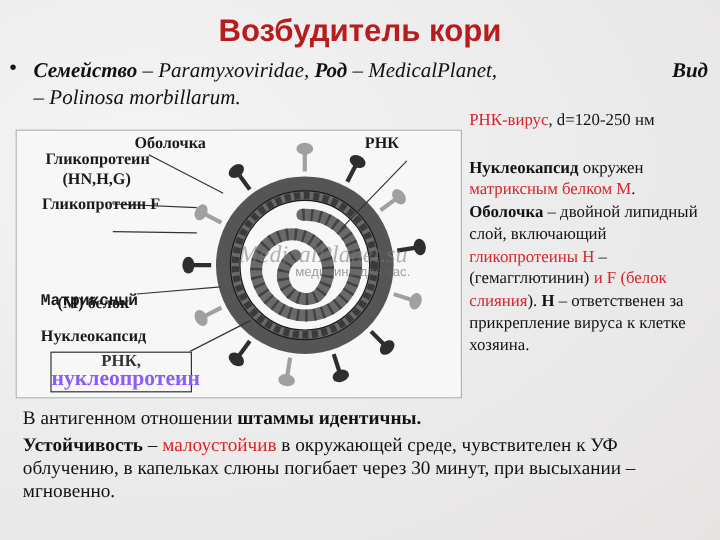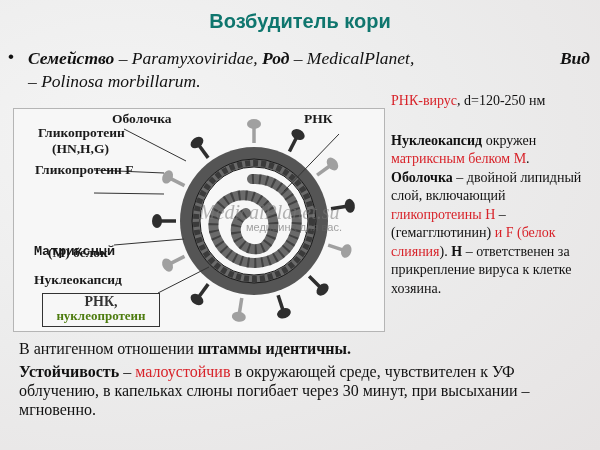--- a/index.html
+++ b/index.html
@@ -3,21 +3,21 @@
 <meta charset="utf-8">
 <style>
   html, body { margin: 0; padding: 0; }
   body {
     width: 600px; height: 450px; overflow: hidden; position: relative;
     background: radial-gradient(ellipse at 20% 30%, #f4f4f4 0%, #ececec 50%, #e6e3e3 100%);
     font-family: "Liberation Serif", serif; color: #111;
   }
   .title {
     position: absolute; left: 0; width: 600px; top: 10px; text-align: center;
-    font-family: "Liberation Sans", sans-serif; font-weight: bold; font-size: 20px; color: #0f766e;
+    font-family: "Liberation Sans", sans-serif; font-weight: bold; font-size: 26px; color: #b91c1c;
   }
   .bullet-line {
     position: absolute; left: 8px; top: 47px; width: 585px; font-size: 17.5px; line-height: 22px;
   }
   .bullet-dot { position: absolute; left: 0; top: -1px; font-family: "Liberation Sans", sans-serif; font-size: 17px; }
   .bl1 { position: absolute; left: 20px; top: 0; white-space: nowrap; }
   .bl1-right { position: absolute; right: 3px; top: 0; font-weight: bold; font-style: italic; }
   .bl2 { position: absolute; left: 20px; top: 23px; white-space: nowrap; font-style: italic; }
   .bi { font-weight: bold; font-style: italic; }
   .it { font-style: italic; }
@@ -28,21 +28,21 @@
     position: absolute; left: 13px; top: 108px; width: 370px; height: 222px;
     background: #f7f7f7; border: 1px solid #b5b5b5;
   }
   .diagram svg { position: absolute; left: 0; top: 0; }
   .dlabel { position: absolute; font-family: "Liberation Serif", serif; font-weight: bold; font-size: 13.5px; color: #1a1a1a; white-space: nowrap; line-height: 15px; }
   .rnk-box {
     position: absolute; left: 28px; top: 184px; width: 116px; height: 32px; border: 1.5px solid #333;
     text-align: center; background: #f7f7f7;
   }
   .rnk-box .l1 { font-weight: bold; font-size: 14px; line-height: 15px; color: #333; }
-  .rnk-box .l2 { font-weight: bold; font-size: 13px; line-height: 13px; color: #4d7c0f; }
+  .rnk-box .l2 { font-weight: bold; font-size: 18px; line-height: 13px; color: #8b5cf6; }
   .watermark1 { position: absolute; left: 185px; top: 92px; font-family: "Liberation Serif", serif; font-style: italic; font-size: 20px; color: rgba(120,120,120,0.55); white-space: nowrap; }
   .watermark2 { position: absolute; left: 232px; top: 112px; font-family: "Liberation Sans", sans-serif; font-size: 11px; color: rgba(100,100,100,0.6); white-space: nowrap; }
 
   .side {
     position: absolute; left: 391px; top: 92px; width: 205px; font-size: 14px; line-height: 18.5px;
   }
   .side p { margin: 0; }
   .side .p1 { margin-bottom: 21px; }
 
   .bottom { position: absolute; left: 19px; top: 339px; width: 570px; font-size: 16px; line-height: 19px; }

